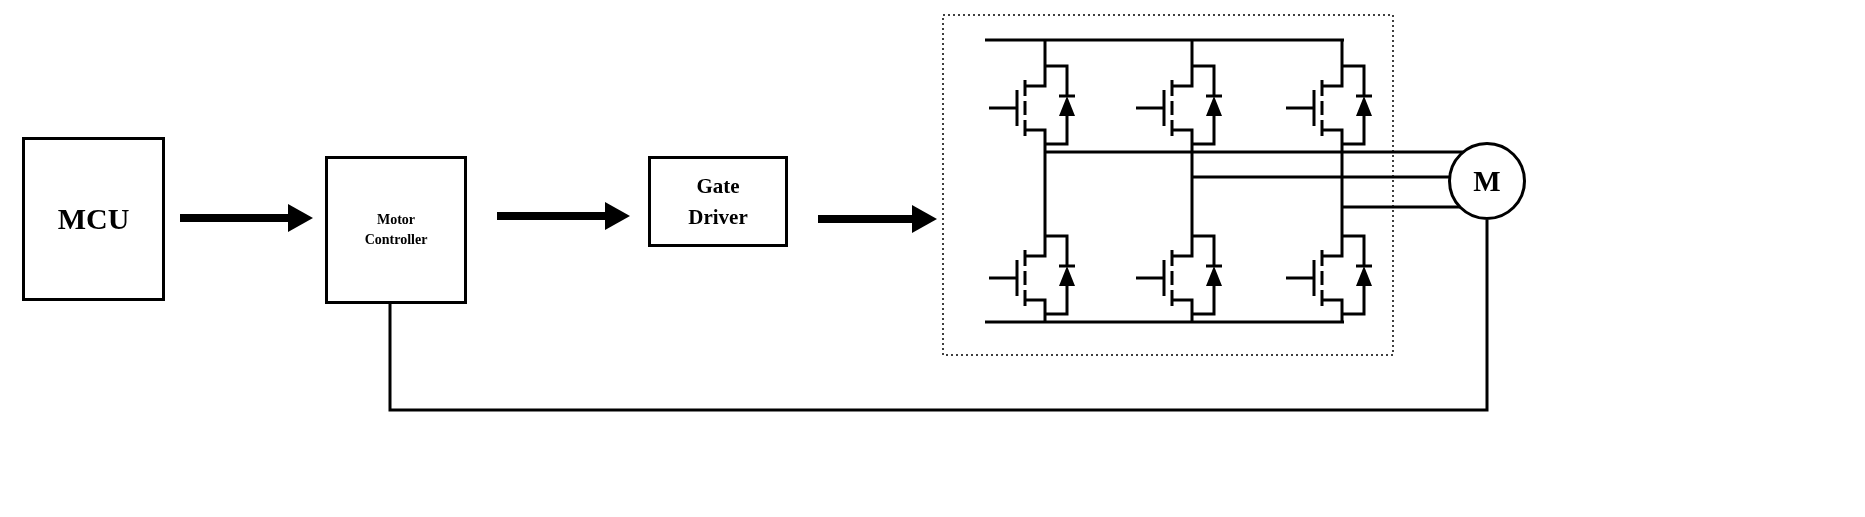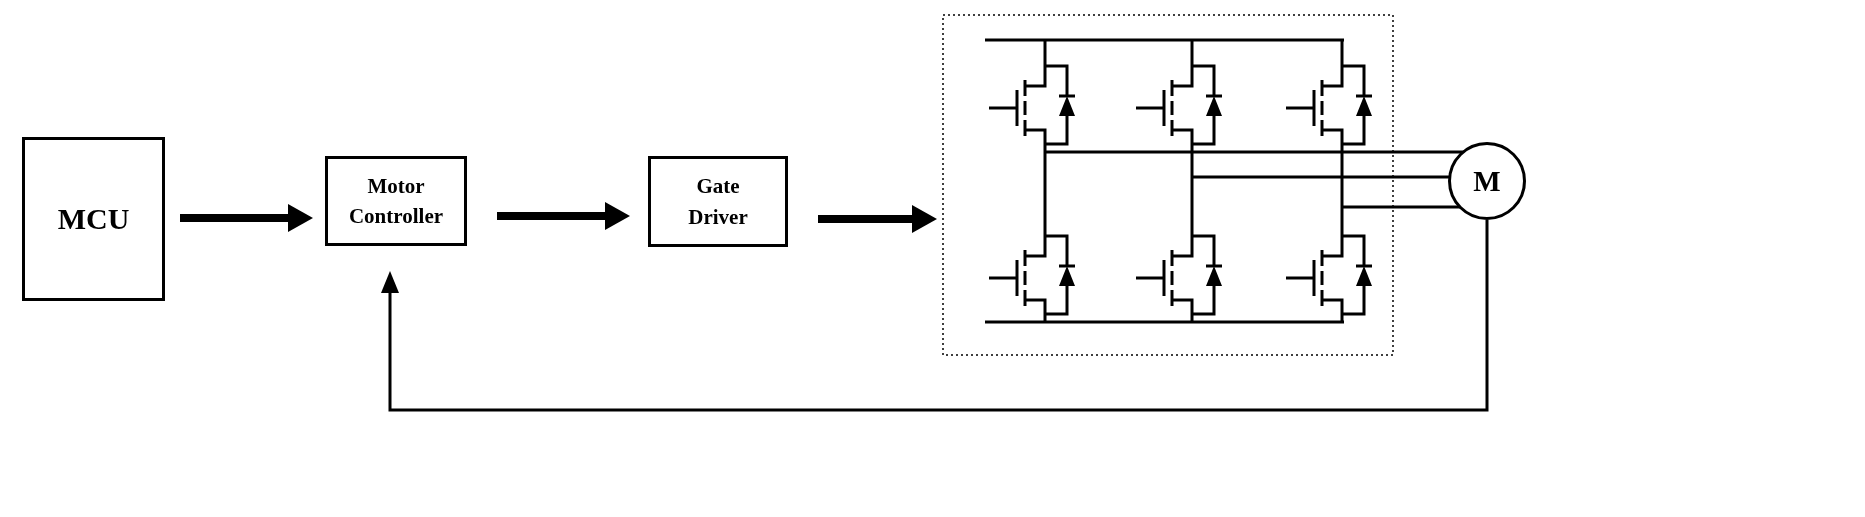--- a/index.html
+++ b/index.html
@@ -38,22 +38,22 @@
     top: 137px;
     width: 143px;
     height: 164px;
     font-size: 30px;
     align-items: center;
   }
   .box-motor-controller {
     left: 325px;
     top: 156px;
     width: 142px;
-    height: 90px;
-    font-size: 21px;
+    height: 148px;
+    font-size: 14px;
     line-height: 1.45;
   }
   .box-gate-driver {
     left: 648px;
     top: 156px;
     width: 140px;
     height: 91px;
     font-size: 21px;
     line-height: 1.45;
     text-align: right;

